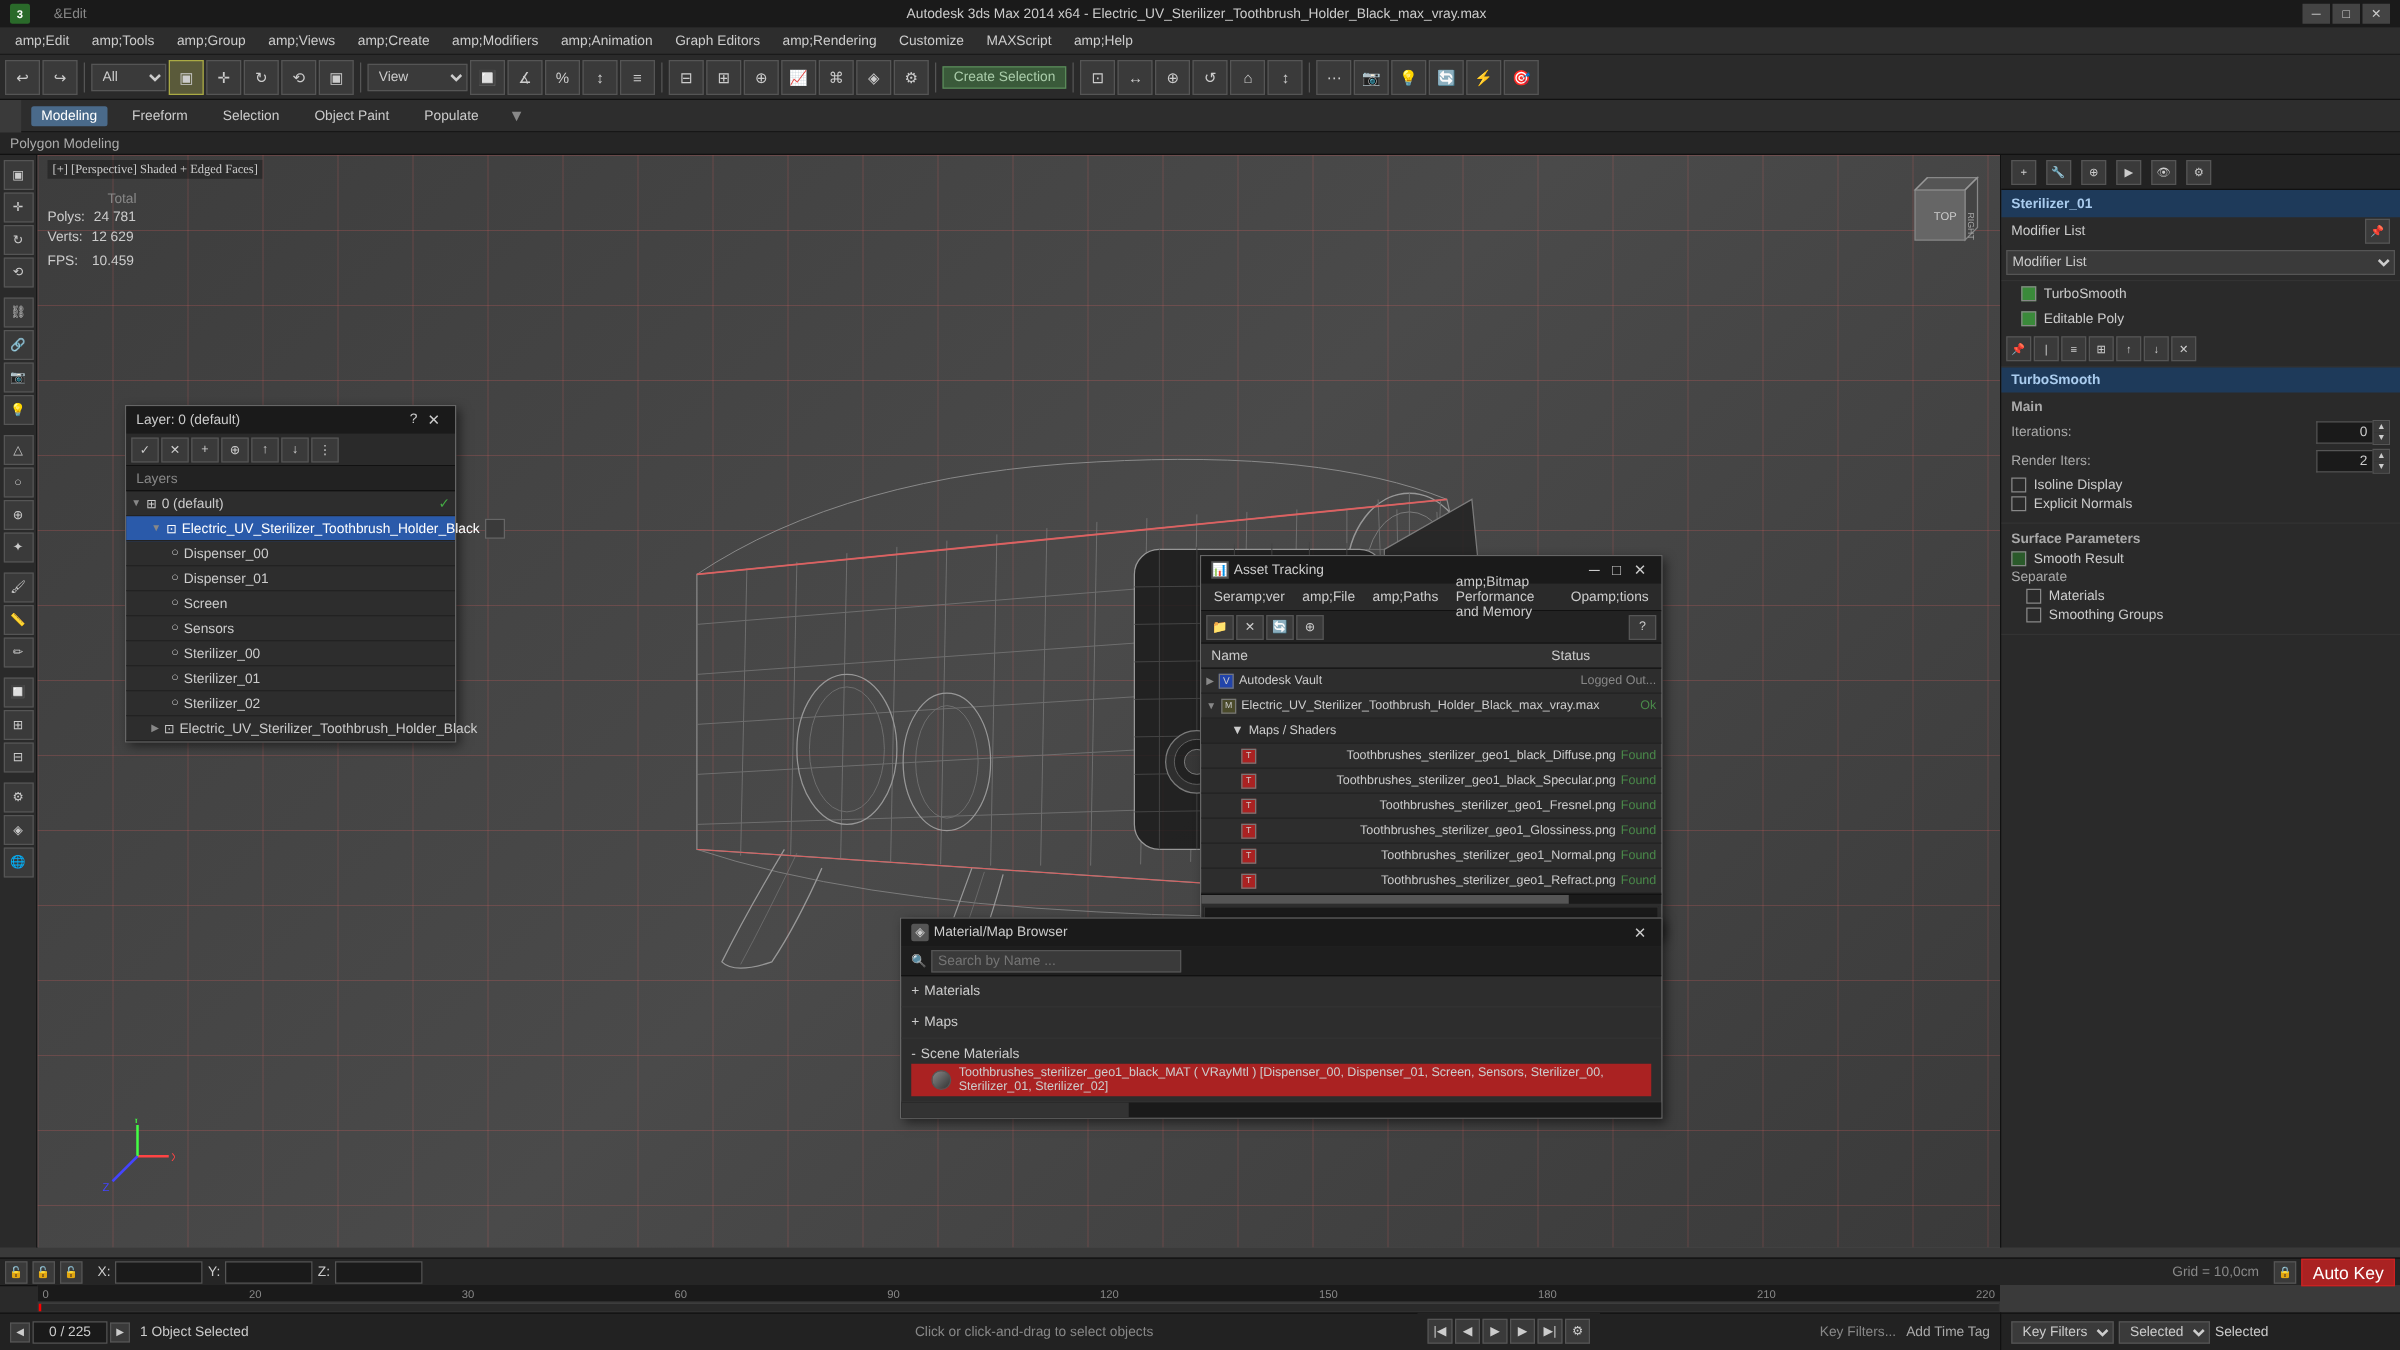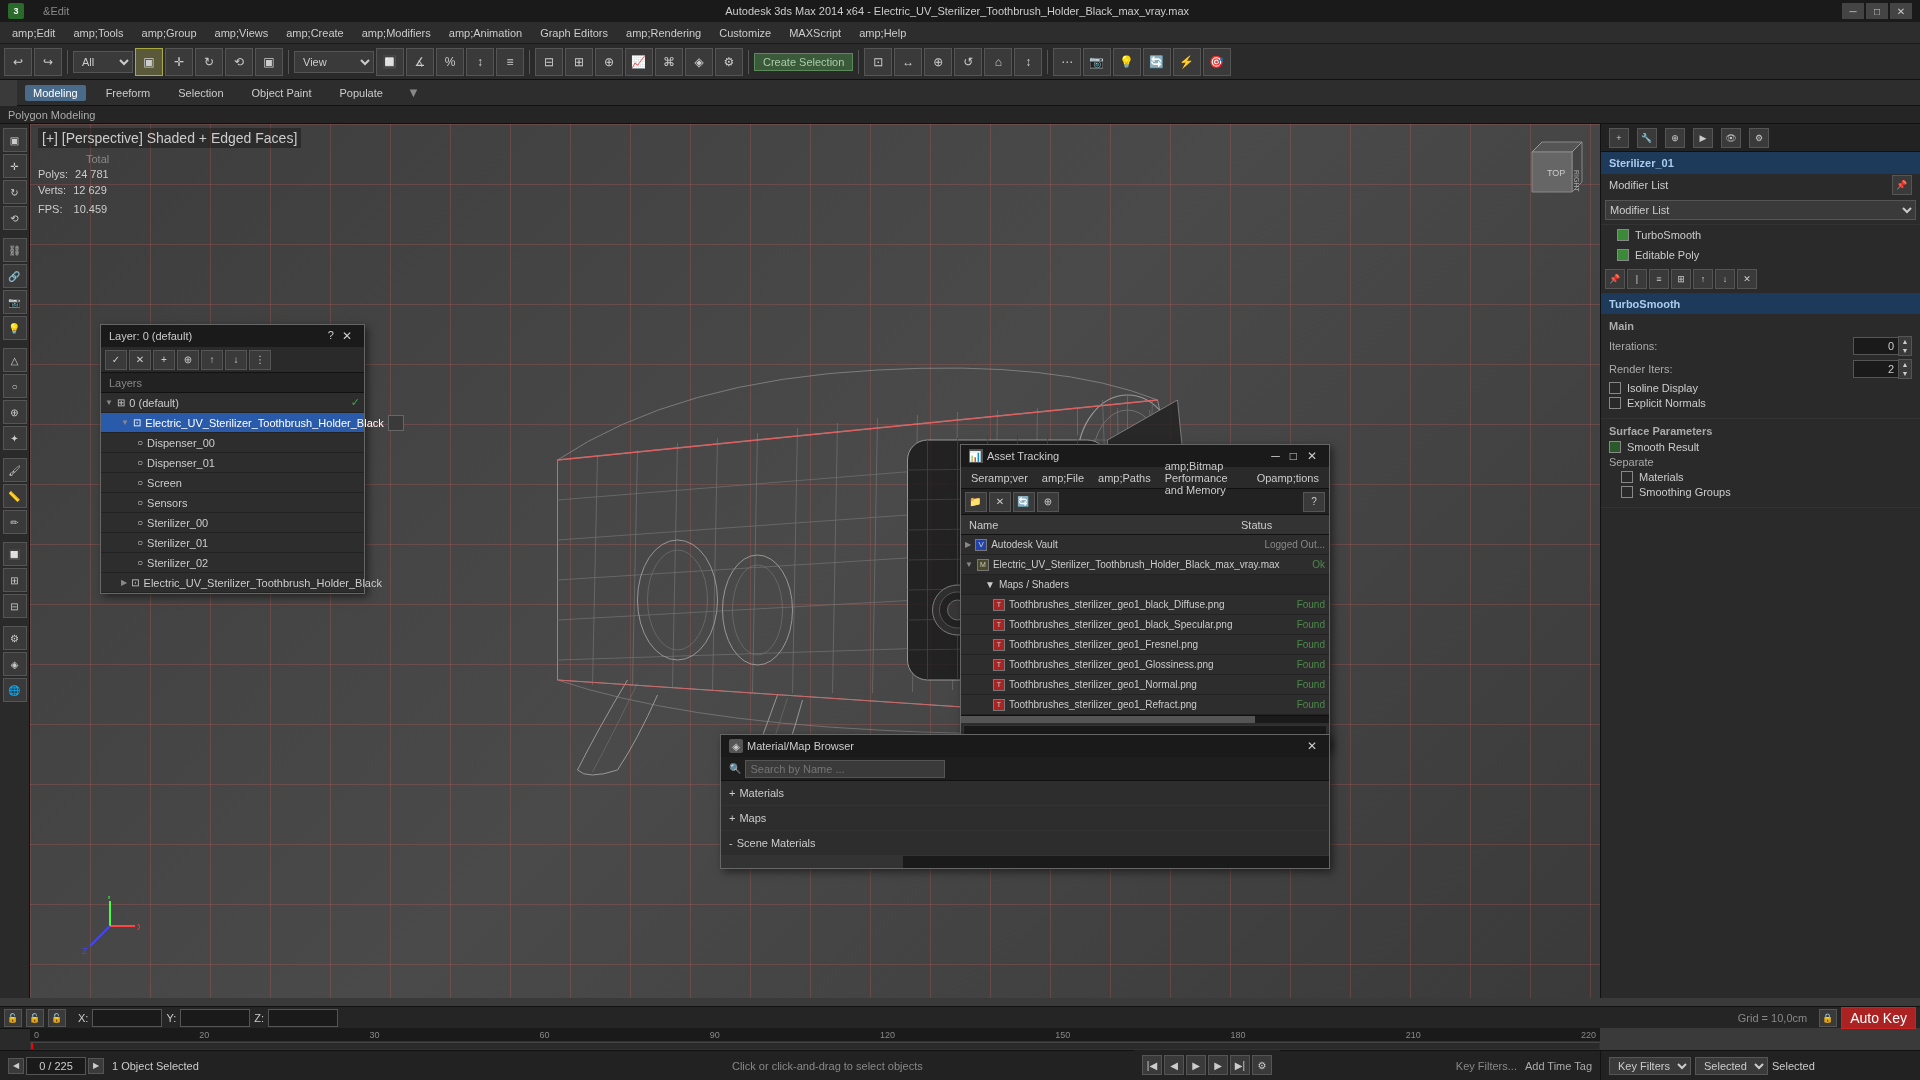--- a/index.html
+++ b/index.html
@@ -182,25 +182,26 @@
     #viewport {
       flex: 1;
       background: #4a4a4a;
       position: relative;
       overflow: hidden;
     }
     #viewport-label {
       position: absolute;
       top: 4px;
       left: 8px;
-      font-size: 14px;
+      font-size: 10px;
       color: #ccc;
       background: rgba(0,0,0,0.3);
       padding: 2px 4px;
       z-index: 10;
+      font-family: Liberation Serif, serif;
     }
     #viewport-stats {
       position: absolute;
       top: 28px;
       left: 8px;
       font-size: 11px;
       color: #ccc;
       line-height: 1.4;
       z-index: 10;
     }
@@ -528,21 +529,21 @@
       height: 20px;
       display: flex;
       align-items: center;
       padding: 0 4px;
       gap: 4px;
       font-size: 10px;
       color: #ccc;
       cursor: pointer;
       border-bottom: 1px solid #222;
     }
-    .asset-item.sub-sub-item { padding-left: 32px; }
+    .asset-item.sub-sub-item { padding-left: 32px; text-align: right; }
     .asset-group-item { padding-left: 16px; background: #282828; }
     .asset-status-ok { color: #4a8a4a; }
     .asset-status-found { color: #4a8a4a; }
     .asset-status-loggedout { color: #888; }
 
     
     #material-dialog {
       position: absolute;
       top: 610px;
       left: 690px;
@@ -1290,20 +1291,24 @@
             <span>Maps</span>
           </div>
         </div>
 
         <div class="material-section">
           <div class="material-section-header">
             <span>-</span>
             <span>Scene Materials</span>
           </div>
 
+          <div class="material-item selected">
+            <div class="material-swatch sphere" style="background:linear-gradient(135deg,#888,#333);border-radius:50%;"></div>
+            <span style="font-size:10px;">Toothbrushes_sterilizer_geo1_black_MAT ( VRayMtl ) [Dispenser_00, Dispenser_01, Screen, Sensors, Sterilizer_00, Sterilizer_01, Sterilizer_02]</span>
+          </div>
         </div>
       </div>
 
       <div id="mat-scrollbar">
         <div style="height:100%;background:#333;width:30%;margin-left:0;"></div>
       </div>
     </div>
   </div>
 
   <div id="right-panel">

